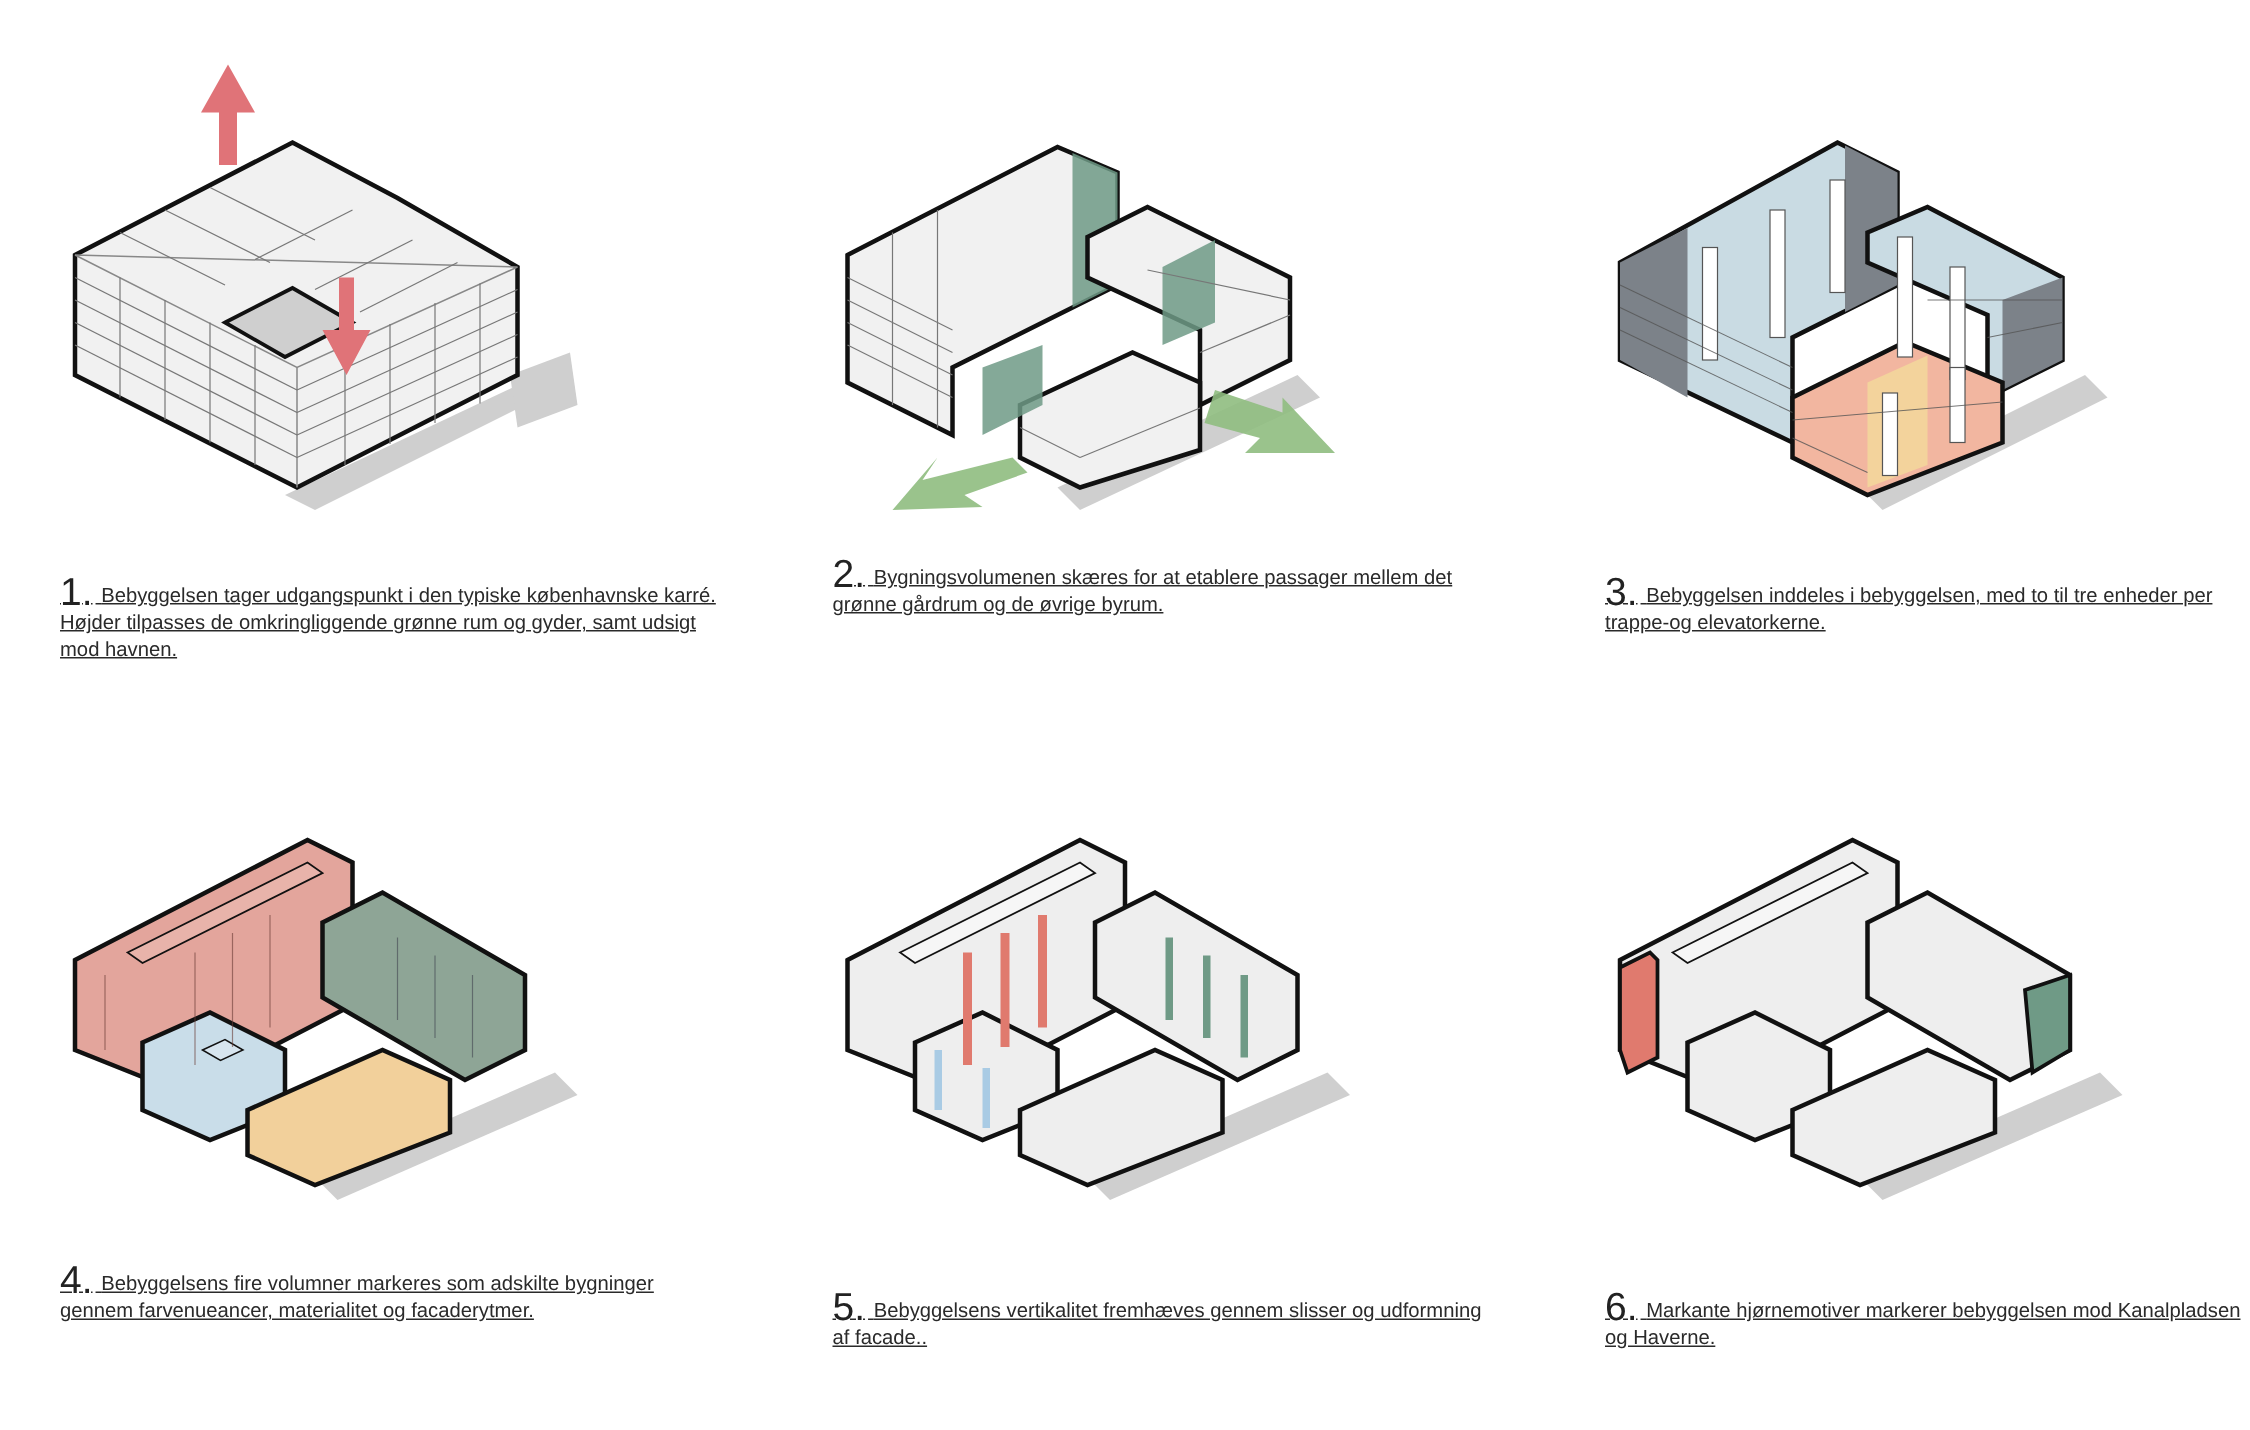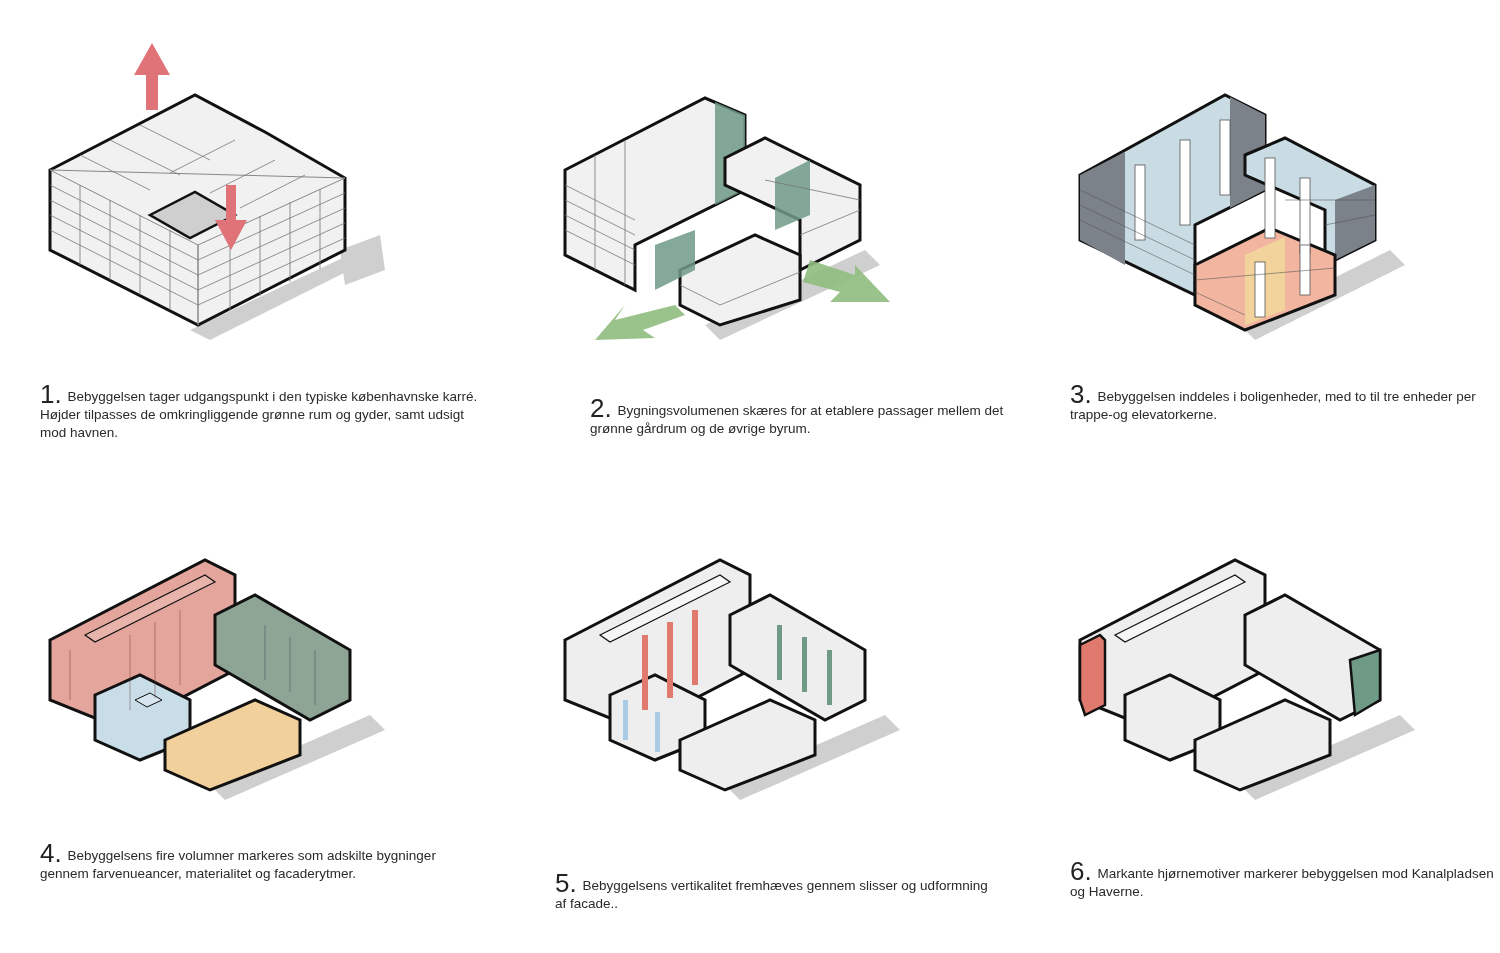--- a/index.html
+++ b/index.html
@@ -1,19 +1,19 @@
 <!DOCTYPE html>
 <html><head>
 <meta charset="utf-8">
 <style>
   html,body{margin:0;padding:0;background:#ffffff;}
   body{width:1500px;height:953px;position:relative;overflow:hidden;font-family:"Liberation Sans",sans-serif;color:#222;}
   .panel{position:absolute;width:440px;}
   .fig{position:absolute;left:0;top:0;width:440px;height:340px;}
-  .caption{position:absolute;left:0;width:440px;font-size:13.5px;line-height:18px;color:#2a2a2a;}
+  .caption{position:absolute;left:0;width:440px;font-size:13.5px;line-height:18px;color:#2a2a2a;text-decoration:underline;}
   .caption .num{font-size:26px;font-weight:normal;line-height:18px;vertical-align:-2px;margin-right:2px;color:#222;}
   svg{display:block;}
 </style>
 </head>
 <body>
 
 <div class="panel" style="left:40px;top:40px;">
   <div class="fig">
     <svg width="440" height="340" viewBox="0 0 440 340">
       <polygon points="150,290 330,205 340,215 170,300" fill="#cfcfcf"></polygon>
@@ -83,21 +83,21 @@
         <line x1="125" y1="245" x2="165" y2="265"></line>
           <line x1="165" y1="265" x2="245" y2="232"></line>
         <line x1="210" y1="140" x2="305" y2="160"></line>
           <line x1="245" y1="195" x2="305" y2="170"></line>
       </g>
 
       <polygon points="120,265 60,280 70,265 40,300 100,298 88,290 130,275" fill="#8fbd7f" opacity="0.9"></polygon>
       <polygon points="255,220 300,235 300,225 335,262 275,262 285,252 248,242" fill="#8fbd7f" opacity="0.9"></polygon>
     </svg>
   </div>
-  <div class="caption" style="top:359px;margin-left:35px;">
+  <div class="caption" style="top:333px;">
     <span class="num">2.</span>
     <span>Bygningsvolumenen skæres for at etablere passager mellem det grønne gårdrum og de øvrige byrum.</span>
   </div>
 </div>
 
 <div class="panel" style="left:1070px;top:40px;">
   <div class="fig">
     <svg width="440" height="340" viewBox="0 0 440 340">
       <polygon points="170,285 320,210 335,225 185,300" fill="#cfcfcf"></polygon>
 
@@ -126,21 +126,21 @@
         <line x1="10" y1="180" x2="125" y2="235"></line>
           <line x1="125" y1="240" x2="265" y2="228"></line>
         <line x1="125" y1="252" x2="175" y2="275"></line>
           <line x1="215" y1="160" x2="305" y2="160"></line>
         <line x1="255" y1="185" x2="305" y2="175"></line>
       </g>
     </svg>
   </div>
   <div class="caption" style="top:345px;">
     <span class="num">3.</span>
-    <span>Bebyggelsen inddeles i boligenheder, med to til tre enheder per trappe-og elevatorkerne.</span>
+    <span>Bebyggelsen inddeles i bebyggelsen, med to til tre enheder per trappe-og elevatorkerne.</span>
   </div>
 </div>
 
 <div class="panel" style="left:40px;top:540px;">
   <div class="fig">
     <svg width="440" height="300" viewBox="0 0 440 300">
       <polygon points="170,245 330,175 345,190 185,260" fill="#cfcfcf"></polygon>
       <polygon points="10,100 165,20 195,35 195,130 60,200 60,180 10,160" fill="#e3a59c" stroke="#111" stroke-width="3"></polygon>
       <polygon points="45,95 165,35 175,42 55,102" fill="#e8b3aa" stroke="#111" stroke-width="1.2"></polygon>
       <polygon points="175,75 215,55 310,110 310,160 270,180 175,125" fill="#8ea596" stroke="#111" stroke-width="3"></polygon>
@@ -184,21 +184,21 @@
         <rect x="222" y="85" width="5" height="55"></rect>
           <rect x="247" y="97" width="5" height="55"></rect>
           <rect x="272" y="110" width="5" height="55"></rect>
       </g>
       <g fill="#a9cbe4">
         <rect x="68" y="160" width="5" height="40"></rect>
           <rect x="100" y="172" width="5" height="40"></rect>
       </g>
     </svg>
   </div>
-  <div class="caption" style="top:322px;margin-top:12px;">
+  <div class="caption" style="top:322px;">
     <span class="num">5.</span>
     <span>Bebyggelsens vertikalitet fremhæves gennem slisser og udformning af facade..</span>
   </div>
 </div>
 
 <div class="panel" style="left:1070px;top:540px;">
   <div class="fig">
     <svg width="440" height="300" viewBox="0 0 440 300">
       <polygon points="170,245 330,175 345,190 185,260" fill="#cfcfcf"></polygon>
       <polygon points="10,100 165,20 195,35 195,130 60,200 60,180 10,160" fill="#eeeeee" stroke="#111" stroke-width="3"></polygon>

